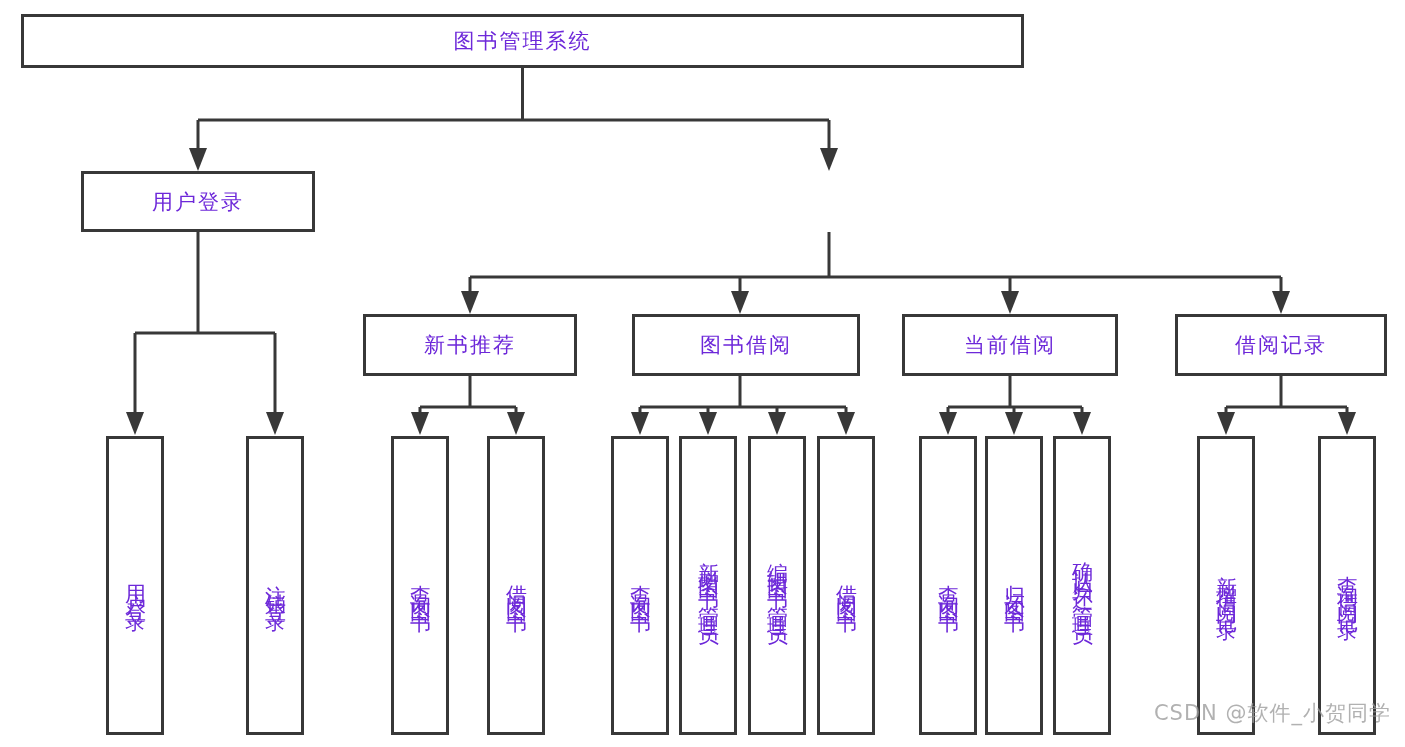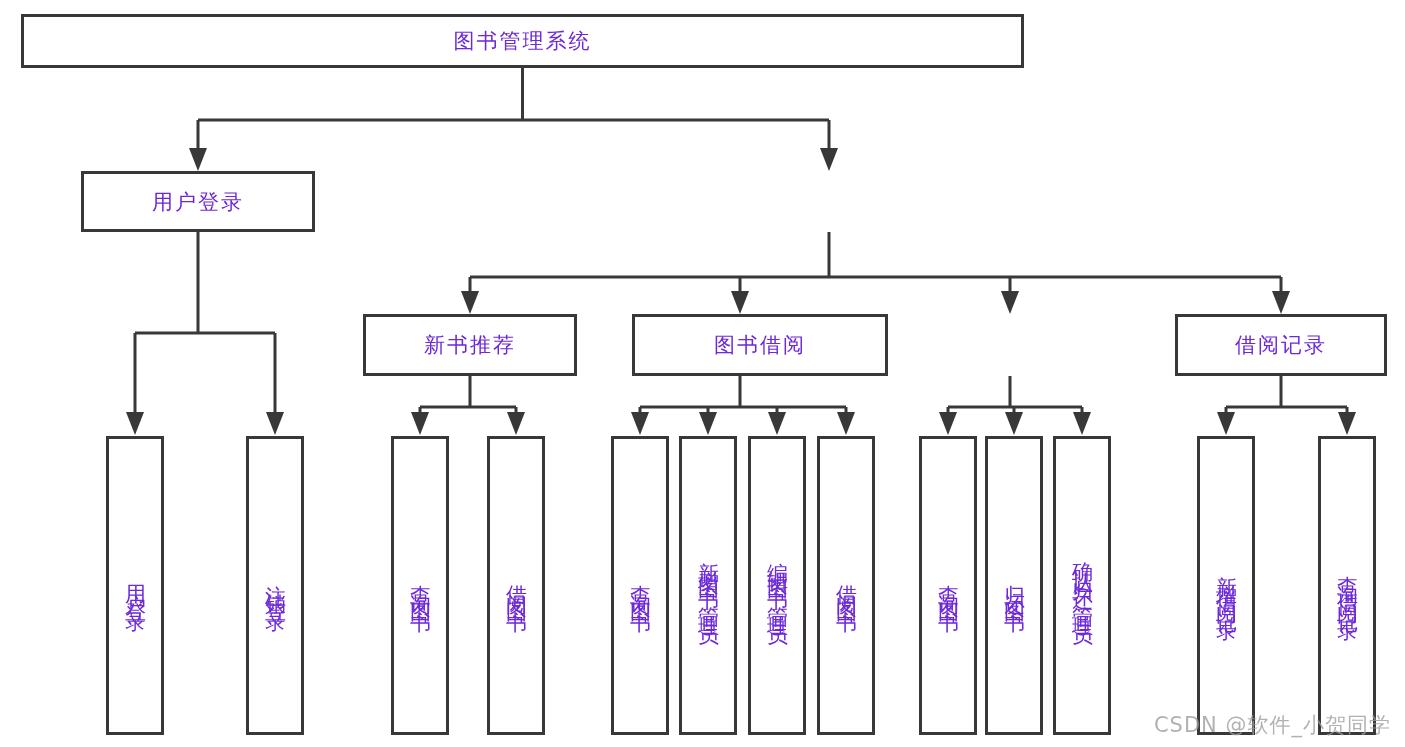--- a/index.html
+++ b/index.html
@@ -15,21 +15,21 @@
   }
   .leaf { width:58px; top:436px; height:299px; }
   .leaf .vtext {
     writing-mode:vertical-rl; text-orientation:mixed;
     letter-spacing:9px; font-size:21px; line-height:1;
   }
   .lvl2 { top:171px; height:61px; }
   .lvl3 { top:314px; height:62px; }
   .root-box { left:21px; top:14px; width:1003px; height:54px; }
   .watermark {
-    position:absolute; right:14px; bottom:8px; font-size:21px;
+    position:absolute; right:14px; bottom:20px; font-size:21px;
     color:#9e9e9e; opacity:0.8; letter-spacing:1px; white-space:nowrap;
   }
 </style>
 </head>
 <body>
 
 <div class="canvas">
 
   <svg class="connectors" viewBox="0 0 1405 747" xmlns="http://www.w3.org/2000/svg">
 
@@ -74,22 +74,25 @@
     <span>图书管理系统</span>
   </div>
 
   <div class="box lvl2" style="left:81px;width:234px;">
     <span>用户登录</span>
   </div>
 
   <div class="box lvl3" style="left:363px;width:214px;">
     <span>新书推荐</span>
   </div>
-  <div class="box lvl3" style="left:632px;width:256px;">
+  <div class="box lvl3" style="left:632px;width:228px;">
     <span>图书借阅</span>
+  </div>
+  <div class="box lvl3" style="left:902px;width:216px;">
+    <span>当前借阅</span>
   </div>
   <div class="box lvl3" style="left:1175px;width:212px;">
     <span>借阅记录</span>
   </div>
 
   <div class="box leaf" style="left:106px;">
     <span class="vtext">用户登录</span>
   </div>
   <div class="box leaf" style="left:246px;">
     <span class="vtext">注销登录</span>

